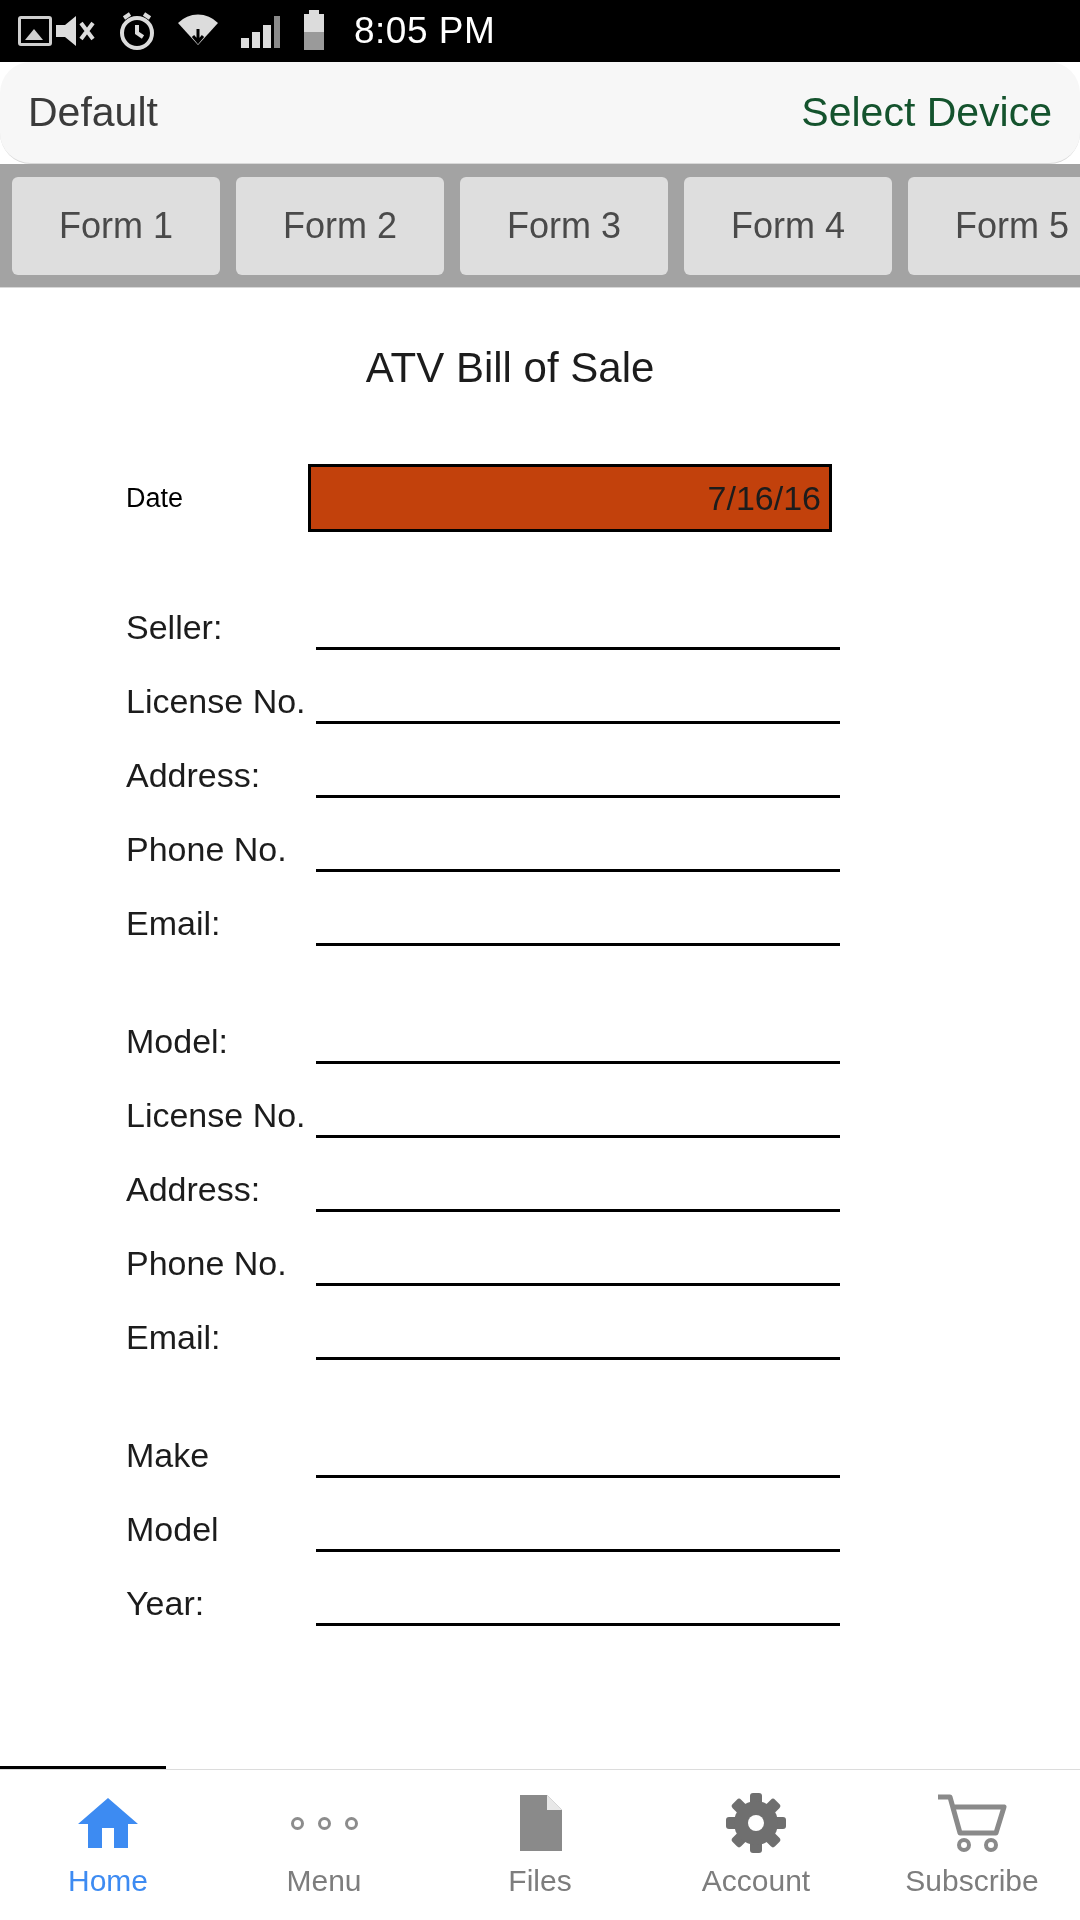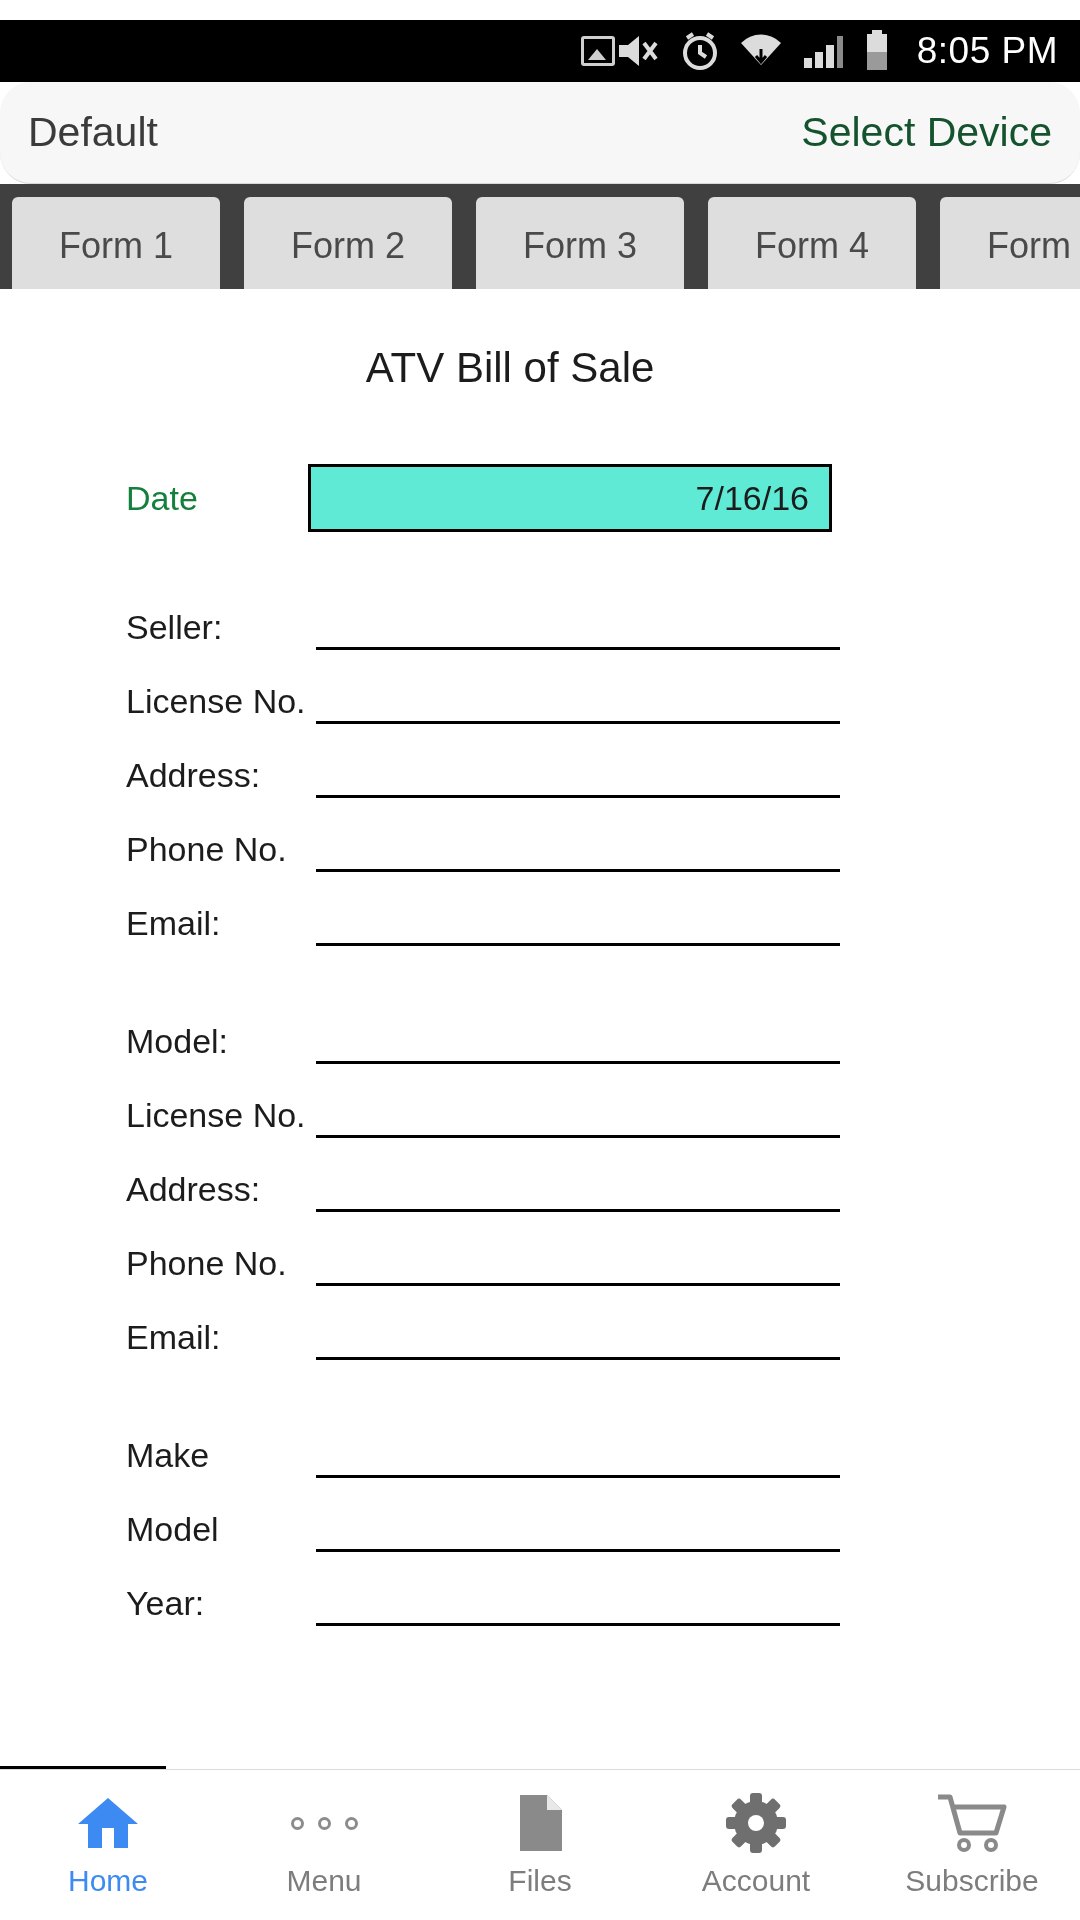--- a/index.html
+++ b/index.html
@@ -14,24 +14,23 @@
     overflow: hidden;
     position: relative;
   }
 
   
   .status-bar {
     height: 62px;
     background: #000000;
     display: flex;
     align-items: center;
-    justify-content: flex-end;
+    justify-content: flex-start;
     padding: 0 22px 0 18px;
     box-sizing: border-box;
-    margin-top: 20px;
   }
   .status-left {
     display: flex;
     align-items: center;
   }
   .status-right {
     display: flex;
     align-items: center;
     gap: 18px;
   }
@@ -79,25 +78,25 @@
     color: #3b3b3b;
   }
   .title-right {
     font-size: 41px;
     color: #14532d;
   }
 
   
   .tab-strip {
     height: 124px;
-    background: #404040;
+    background: #a3a3a3;
     border-bottom: 1px solid #d8d8d8;
     display: flex;
     align-items: center;
-    gap: 24px;
+    gap: 16px;
     padding: 0 12px;
     box-sizing: border-box;
     overflow: hidden;
   }
   .tab {
     flex: 0 0 auto;
     min-width: 208px;
     height: 98px;
     background: #dedede;
     border-radius: 6px;
@@ -150,36 +149,36 @@
   }
 
   .date-row {
     display: flex;
     align-items: center;
     padding-left: 126px;
     margin-top: 72px;
   }
   .date-label {
     width: 182px;
-    font-size: 34px;
-    color: #15803d;
+    font-size: 27px;
+    color: #000000;
     flex: 0 0 auto;
   }
   .date-box {
     width: 524px;
     height: 68px;
     border: 3px solid #000000;
     box-sizing: border-box;
     display: flex;
     align-items: center;
     justify-content: flex-end;
-    padding-right: 20px;
+    padding-right: 8px;
     font-size: 34px;
     color: #1c1c1c;
-    background: #5eead4;
+    background: #c2410c;
   }
 
   .gap-lg { height: 44px; }
 
   
   .bottom-nav {
     position: absolute;
     left: 0;
     right: 0;
     bottom: 0;

